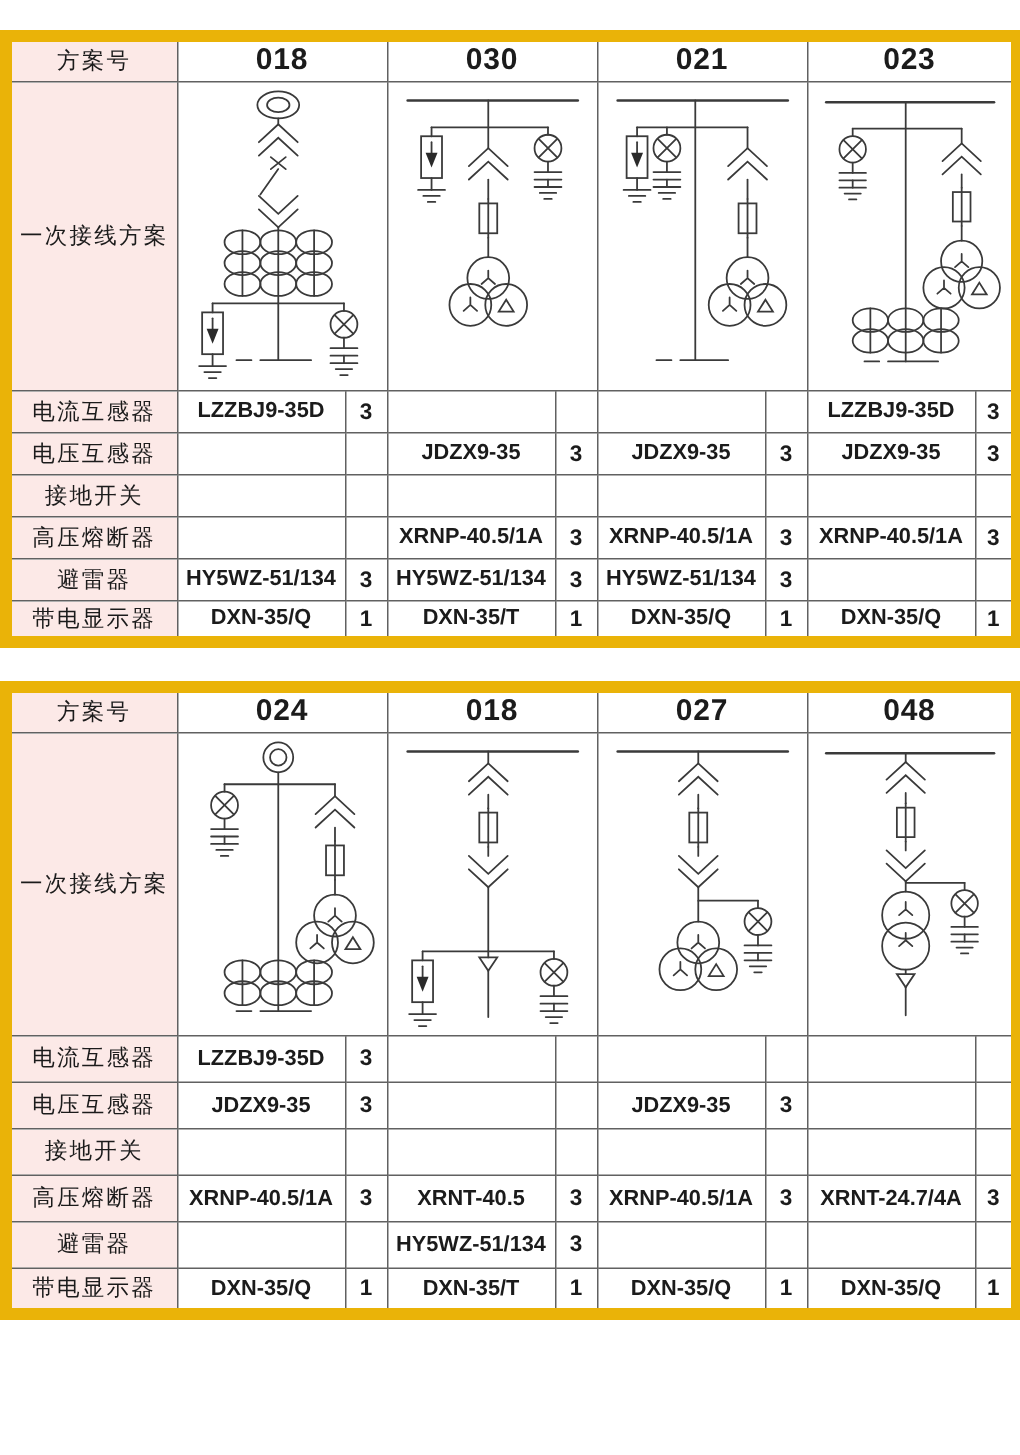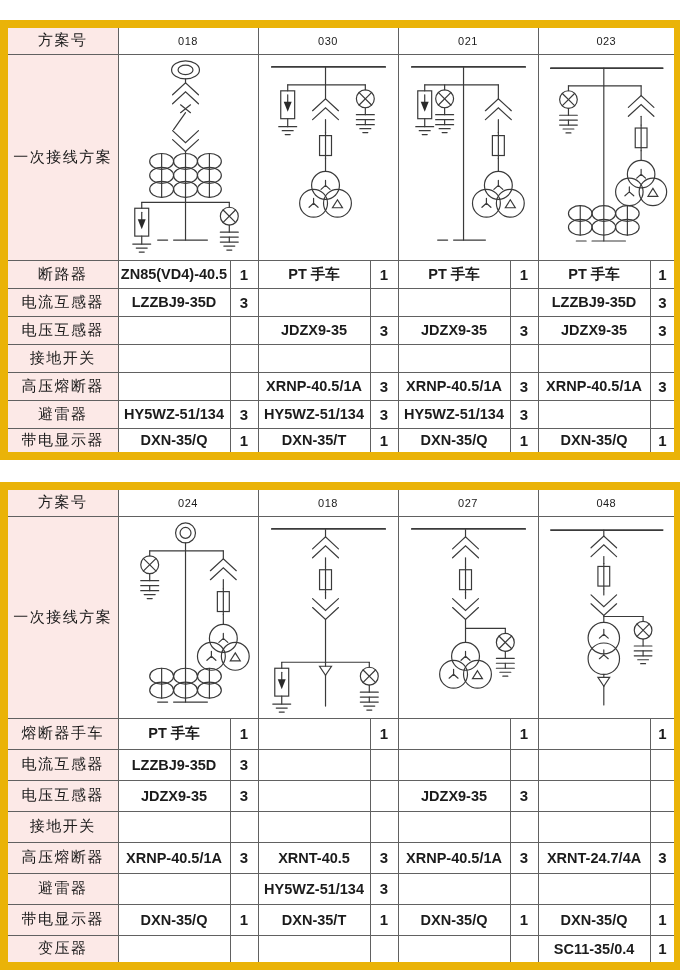--- a/index.html
+++ b/index.html
@@ -26,21 +26,21 @@
     text-align: center;
     vertical-align: middle;
   }
   td.lbl {
     background: #fce9e7;
     font-family: "Liberation Serif", serif;
     font-size: 15px;
     font-weight: 400;
     letter-spacing: 1.5px;
   }
-  td.sch { font-size: 11px; font-weight: 400; letter-spacing: .5px; text-align: center; }
+  td.sch { font-size: 20px; font-weight: 700; letter-spacing: .5px; text-align: center; }
   td.val { font-size: 14.5px; font-weight: 600; }
   td.qty { font-size: 15px; font-weight: 600; }
   tr.hdr  { height: 30px; }
   tr.diag td { height: 206px; padding: 0; }
   #t2 tr.diag td { height: 202px; }
   #t1 tr.data { height: 28px; }
   #t2 tr.data { height: 31px; }
   .dcell svg { display: block; width: 100%; height: 100%; }
   svg.dg { stroke: #3a3a3a; stroke-width: 1.2; fill: none; stroke-linecap: round; }
   .bus { stroke-width: 1.7; }
@@ -213,31 +213,20 @@
           <use href="#cte" x="42" y="160"></use>
               <use href="#cte" x="66" y="160"></use>
               <use href="#cte" x="90" y="160"></use>
           <use href="#cte" x="42" y="174"></use>
               <use href="#cte" x="66" y="174"></use>
               <use href="#cte" x="90" y="174"></use>
         </svg>
       </td>
     </tr>
     <tr class="data">
-      <td class="lbl">断路器</td>
-      <td class="val">ZN85(VD4)-40.5</td>
-          <td class="qty">1</td>
-      <td class="val">PT 手车</td>
-          <td class="qty">1</td>
-      <td class="val">PT 手车</td>
-          <td class="qty">1</td>
-      <td class="val">PT 手车</td>
-          <td class="qty">1</td>
-    </tr>
-    <tr class="data">
       <td class="lbl">电流互感器</td>
       <td class="val">LZZBJ9-35D</td>
           <td class="qty">3</td>
       <td class="val"></td>
           <td class="qty"></td>
       <td class="val"></td>
           <td class="qty"></td>
       <td class="val">LZZBJ9-35D</td>
           <td class="qty">3</td>
     </tr>
@@ -395,31 +384,20 @@
           <circle cx="66" cy="143" r="16"></circle>
           <use href="#wy" x="66" y="118"></use>
           <use href="#wy" x="66" y="139"></use>
           <line x1="66" y1="159" x2="66" y2="162"></line>
           <use href="#tri" x="66" y="162"></use>
           <line x1="66" y1="171" x2="66" y2="190"></line>
         </svg>
       </td>
     </tr>
     <tr class="data">
-      <td class="lbl">熔断器手车</td>
-      <td class="val">PT 手车</td>
-          <td class="qty">1</td>
-      <td class="val"></td>
-          <td class="qty">1</td>
-      <td class="val"></td>
-          <td class="qty">1</td>
-      <td class="val"></td>
-          <td class="qty">1</td>
-    </tr>
-    <tr class="data">
       <td class="lbl">电流互感器</td>
       <td class="val">LZZBJ9-35D</td>
           <td class="qty">3</td>
       <td class="val"></td>
           <td class="qty"></td>
       <td class="val"></td>
           <td class="qty"></td>
       <td class="val"></td>
           <td class="qty"></td>
     </tr>
@@ -471,27 +449,16 @@
       <td class="lbl">带电显示器</td>
       <td class="val">DXN-35/Q</td>
           <td class="qty">1</td>
       <td class="val">DXN-35/T</td>
           <td class="qty">1</td>
       <td class="val">DXN-35/Q</td>
           <td class="qty">1</td>
       <td class="val">DXN-35/Q</td>
           <td class="qty">1</td>
     </tr>
-    <tr class="data">
-      <td class="lbl">变压器</td>
-      <td class="val"></td>
-          <td class="qty"></td>
-      <td class="val"></td>
-          <td class="qty"></td>
-      <td class="val"></td>
-          <td class="qty"></td>
-      <td class="val">SC11-35/0.4</td>
-          <td class="qty">1</td>
-    </tr>
     </tbody>
   </table>
 
 </div>
 
 </body></html>

